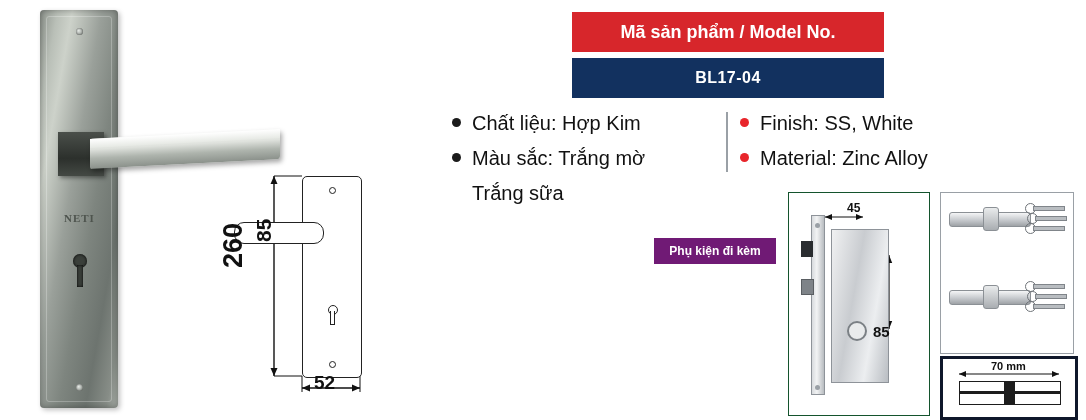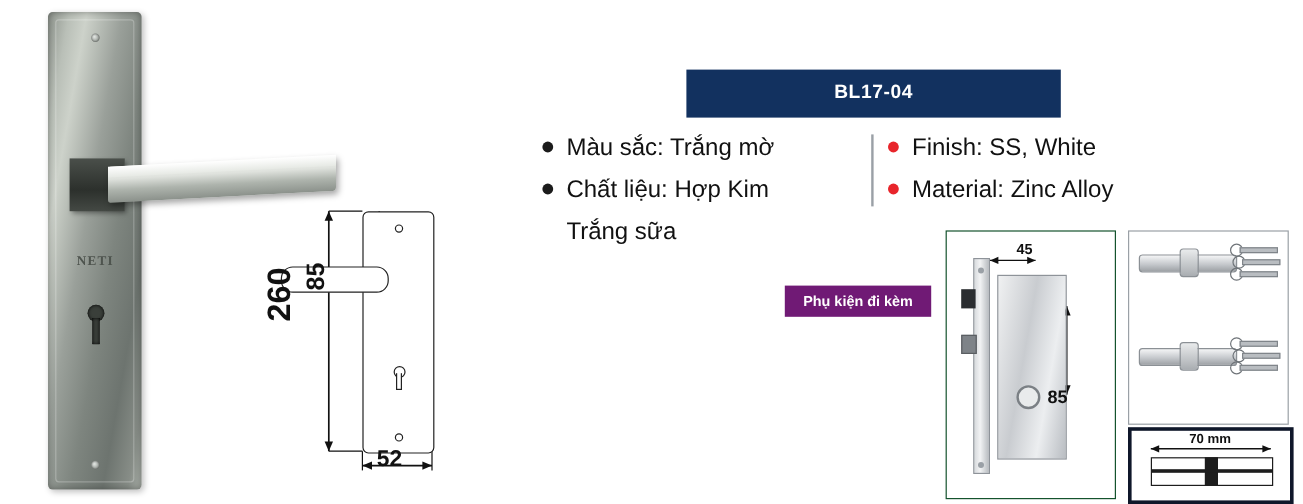--- a/index.html
+++ b/index.html
@@ -205,30 +205,31 @@
         <div class="c"></div>
           <div class="s"></div>
       </div>
     </div>
     <div class="tp-lever"></div>
     <div class="dimtext v260">260</div>
     <div class="dimtext v85">85</div>
     <div class="dimtext h52">52</div>
   </div>
 
+  <div class="hdr-red">Mã sản phẩm / Model No.</div>
   <div class="hdr-navy">BL17-04</div>
 
   <div class="spec-vn">
     <div class="sline">
       <span class="bullet dark"></span>
-      <span class="txt">Màu sắc: Trắng mờ</span>
+      <span class="txt">Chất liệu: Hợp Kim</span>
     </div>
     <div class="sline">
       <span class="bullet dark"></span>
-      <span class="txt">Chất liệu: Hợp Kim</span>
+      <span class="txt">Màu sắc: Trắng mờ</span>
     </div>
     <div class="wrap2">Trắng sữa</div>
   </div>
 
   <div class="spec-divider"></div>
 
   <div class="spec-en">
     <div class="sline">
       <span class="bullet red"></span>
       <span class="txt">Finish: SS, White</span>

